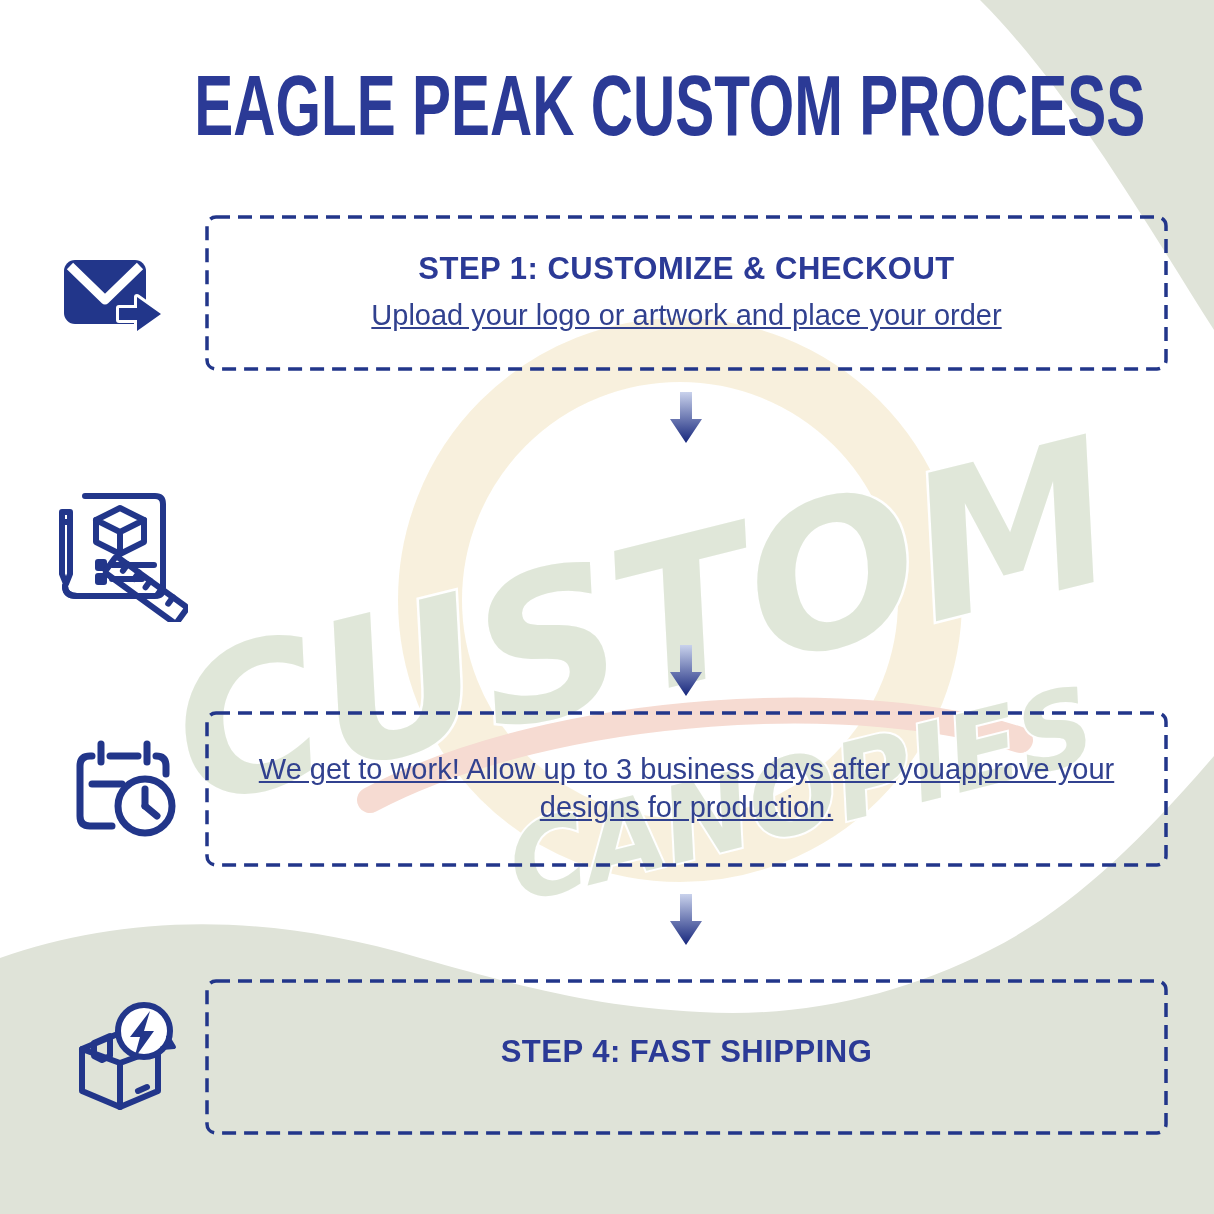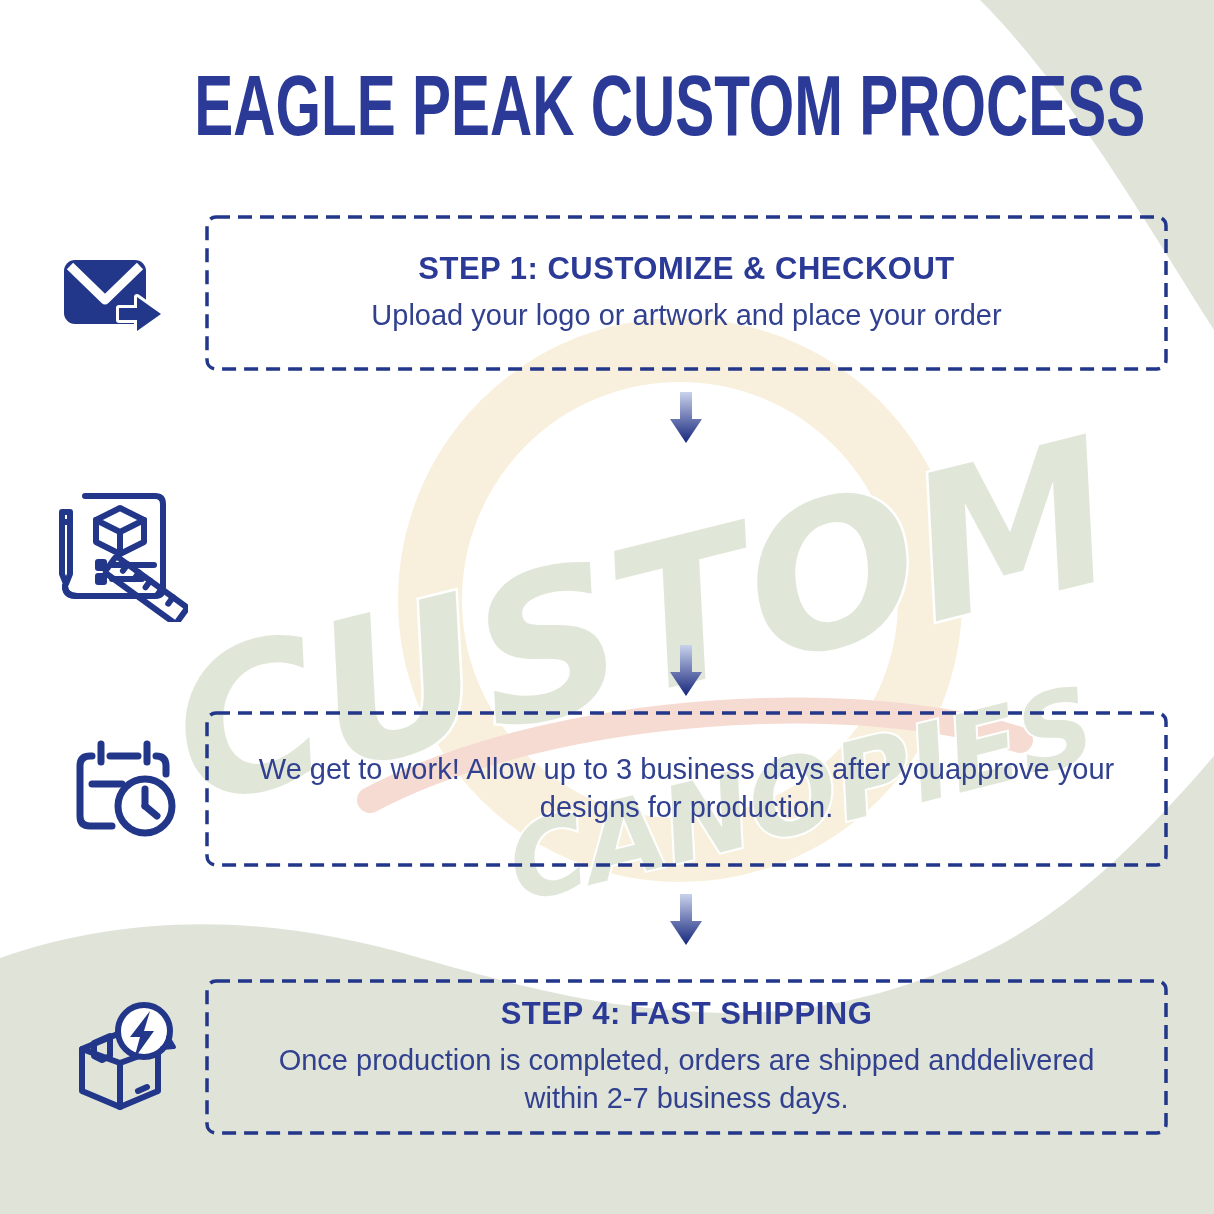--- a/index.html
+++ b/index.html
@@ -18,21 +18,21 @@
     display:flex;flex-direction:column;align-items:center;justify-content:center;
     text-align:center;
   }
   .step-box .dash-rect{position:absolute;inset:0;width:100%;height:100%;}
   .step-heading{
     position:relative;font-size:31px;font-weight:bold;color:#2b3a96;
     margin:0 0 10px 0;letter-spacing:.5px;
   }
   .step-body{
     position:relative;font-size:29px;color:#31418f;line-height:1.3;
-    margin:0;max-width:880px;
+    margin:0;max-width:880px;text-decoration:underline;
   }
   .icon-slot{position:absolute;}
   .arrow-slot{position:absolute;width:40px;height:52px;}
   .b1{top:215px;} .b2{top:464px;} .b3{top:711px;} .b4{top:979px;}
   .i1{left:60px;top:250px;width:102px;height:96px;}
   .i2{left:50px;top:476px;width:138px;height:146px;}
   .i3{left:70px;top:732px;width:114px;height:114px;}
   .i4{left:60px;top:993px;width:124px;height:124px;}
   .a1{left:666px;top:392px;} .a2{left:666px;top:645px;} .a3{left:666px;top:894px;}
 </style>
@@ -148,16 +148,15 @@
       <circle cx="84" cy="38" r="26" fill="#ffffff" stroke-width="6"></circle>
       <path d="M108,44 l6,10 -12,1" fill="#22368a" stroke-width="4"></path>
       <path d="M90,18 L70,44 h10 l-6,22 20,-28 h-10 z" fill="#22368a" stroke="none"></path>
     </svg>
   </div>
   <div class="step-box b4">
     <svg class="dash-rect" viewBox="0 0 963 156" preserveAspectRatio="none">
       <rect x="2" y="2" width="959" height="152" rx="9" fill="none" stroke="#22368a" stroke-width="3.5" stroke-dasharray="14 8"></rect>
     </svg>
     <p class="step-heading">STEP 4: FAST SHIPPING</p>
-    <p class="step-body">Once production is completed, orders are shipped anddelivered within 2-7 business days.</p>
   </div>
 
 </div>
 
 </body></html>

